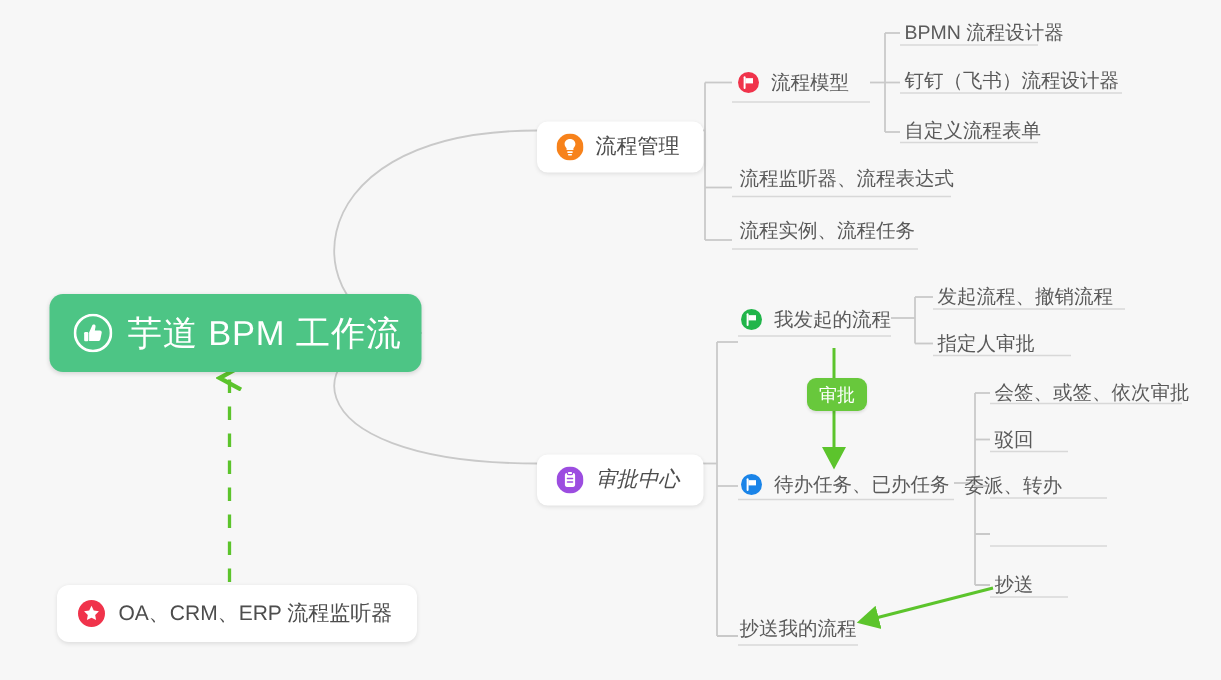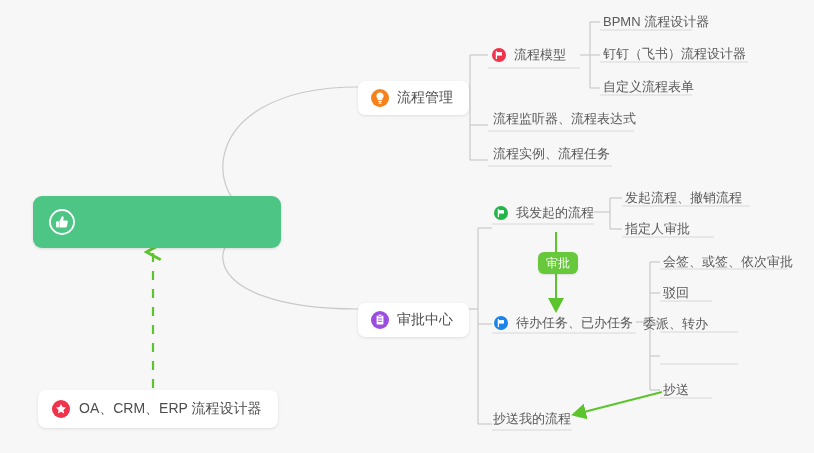--- a/index.html
+++ b/index.html
@@ -211,20 +211,21 @@
   <div class="root-node">
     <span class="ico lg">
       <svg viewBox="0 0 26 26" width="26" height="26">
         <circle cx="13" cy="13" r="12" fill="none" stroke="#ffffff" stroke-width="1.8"></circle>
         <path d="M10.4,12.6 L12.4,8.2 C12.6,7.5 13.3,7.1 13.9,7.4 C14.5,7.6 14.8,8.2 14.7,8.8
                  L14.2,11.4 L17.6,11.4 C18.4,11.4 19,12.1 18.8,12.9 L17.9,17.2
                  C17.8,17.9 17.2,18.4 16.5,18.4 L10.4,18.4 Z" fill="#ffffff"></path>
         <rect x="7.1" y="12.3" width="2.8" height="6.2" rx="0.8" fill="#ffffff"></rect>
       </svg>
     </span>
+    <span class="root-label">芋道 BPM 工作流</span>
   </div>
 
   <div class="branch-node" style="left:358px; top:70px;">
     <span class="ico md">
       <svg viewBox="0 0 18 18" width="18" height="18">
         <circle cx="9" cy="9" r="9" fill="#f7821b"></circle>
         <path d="M9,3.6 C6.9,3.6 5.4,5.1 5.4,7 C5.4,8.2 6,9 6.7,9.8 L6.7,11 L11.3,11 L11.3,9.8
                  C12,9 12.6,8.2 12.6,7 C12.6,5.1 11.1,3.6 9,3.6 Z" fill="#ffffff"></path>
         <rect x="7.1" y="11.8" width="3.8" height="1.2" rx="0.6" fill="#ffffff"></rect>
         <rect x="7.6" y="13.6" width="2.8" height="1.1" rx="0.55" fill="#ffffff"></rect>
@@ -244,21 +245,21 @@
     <span class="leaf-text">流程模型</span>
   </div>
 
   <div class="leaf" style="left:600px; top:11px;">BPMN 流程设计器</div>
   <div class="leaf" style="left:600px; top:43px;">钉钉（飞书）流程设计器</div>
   <div class="leaf" style="left:600px; top:76px;">自定义流程表单</div>
 
   <div class="leaf" style="left:490px; top:108px;">流程监听器、流程表达式</div>
   <div class="leaf" style="left:490px; top:143px;">流程实例、流程任务</div>
 
-  <div class="branch-node" style="left:358px; top:292px;">
+  <div class="branch-node" style="left:358px; top:292px;font-style:italic;">
     <span class="ico md">
       <svg viewBox="0 0 18 18" width="18" height="18">
         <circle cx="9" cy="9" r="9" fill="#9c4de0"></circle>
         <rect x="5.6" y="4.4" width="6.8" height="9.2" rx="1.2" fill="#ffffff"></rect>
         <rect x="7.3" y="3.2" width="3.4" height="2.2" rx="0.8" fill="#ffffff" stroke="#9c4de0" stroke-width="0.8"></rect>
         <path d="M7.3,8 L10.7,8 M7.3,10.3 L10.7,10.3" stroke="#9c4de0" stroke-width="1" stroke-linecap="round"></path>
       </svg>
     </span>
     <span class="branch-label">审批中心</span>
   </div>
@@ -298,16 +299,16 @@
   <div class="badge">审批</div>
 
   <div class="callout">
     <span class="ico md">
       <svg viewBox="0 0 18 18" width="18" height="18">
         <circle cx="9" cy="9" r="9" fill="#f0334b"></circle>
         <path d="M9,3.9 L10.52,7.08 L13.95,7.55 L11.45,9.98 L12.06,13.4
                  L9,11.78 L5.94,13.4 L6.55,9.98 L4.05,7.55 L7.48,7.08 Z" fill="#ffffff"></path>
       </svg>
     </span>
-    <span class="callout-label">OA、CRM、ERP 流程设计器</span>
+    <span class="callout-label">OA、CRM、ERP 流程监听器</span>
   </div>
 
 </div>
 
 </body></html>

